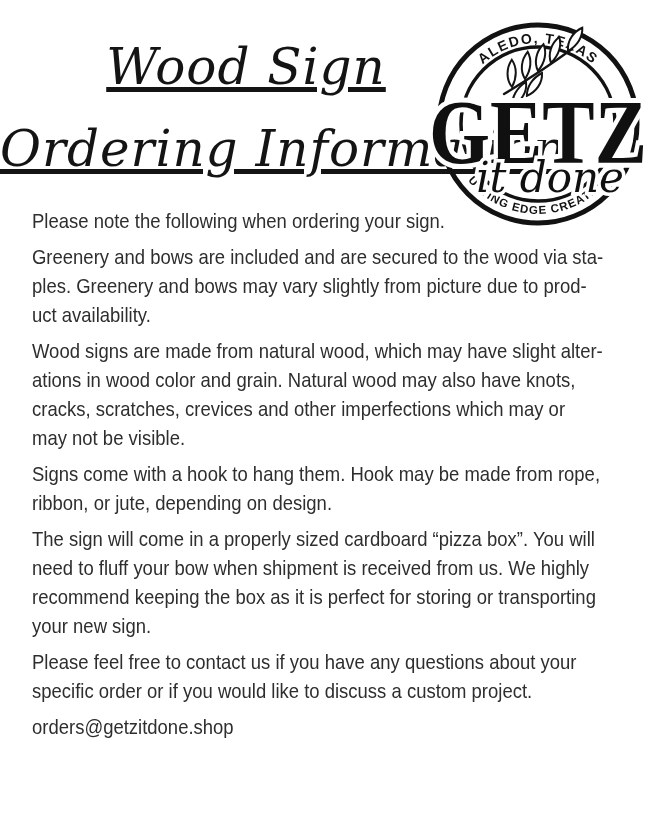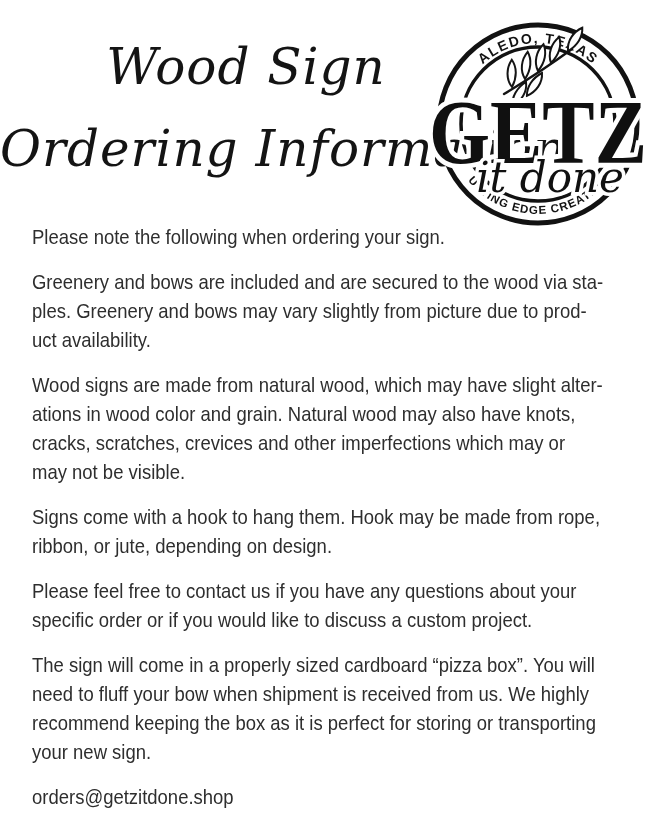--- a/index.html
+++ b/index.html
@@ -19,41 +19,42 @@
     margin: 0;
     text-align: center;
     font-family: "DejaVu Serif", serif;
     font-style: italic;
     font-weight: 500;
     font-size: 50px;
     line-height: 82px;
     color: #141414;
     z-index: 1;
     letter-spacing: 1px;
+    text-decoration: underline;
   }
   .title .title-line { display: block; white-space: nowrap; }
 
   
   .logo {
     position: absolute;
     left: 428px; top: 18px;
     width: 220px; height: 212px;
     z-index: 2;
   }
   .logo svg { overflow: visible; display: block; }
 
   
   .body-copy {
     position: absolute;
     left: 32px; top: 206px;
     width: 610px;
     color: #2e2e2e;
     z-index: 3;
   }
-  .para { margin: 16px 0 7px 0; padding: 0; }
+  .para { margin: 0 0 7px 0; padding: 0; }
   .bodyline {
     display: block;
     font-size: 21px;
     line-height: 29px;
     white-space: nowrap;
     transform: scaleX(0.88);
     transform-origin: 0 50%;
     letter-spacing: 0px;
   }
   .email-line {
@@ -126,26 +127,26 @@
         <span class="bodyline">Wood signs are made from natural wood, which may have slight alter-</span>
         <span class="bodyline">ations in wood color and grain. Natural wood may also have knots,</span>
         <span class="bodyline">cracks, scratches, crevices and other imperfections which may or</span>
         <span class="bodyline">may not be visible.</span>
       </p>
       <p class="para">
         <span class="bodyline">Signs come with a hook to hang them. Hook may be made from rope,</span>
         <span class="bodyline">ribbon, or jute, depending on design.</span>
       </p>
       <p class="para">
-        <span class="bodyline">Please feel free to contact us if you have any questions about your</span>
-        <span class="bodyline">specific order or if you would like to discuss a custom project.</span>
-      </p>
-      <p class="para">
         <span class="bodyline">The sign will come in a properly sized cardboard “pizza box”. You will</span>
         <span class="bodyline">need to fluff your bow when shipment is received from us. We highly</span>
         <span class="bodyline">recommend keeping the box as it is perfect for storing or transporting</span>
         <span class="bodyline">your new sign.</span>
+      </p>
+      <p class="para">
+        <span class="bodyline">Please feel free to contact us if you have any questions about your</span>
+        <span class="bodyline">specific order or if you would like to discuss a custom project.</span>
       </p>
     </div>
   <p class="para">
     <span class="email-line">orders@getzitdone.shop</span>
   </p>
 </main>
 
 </body></html>

